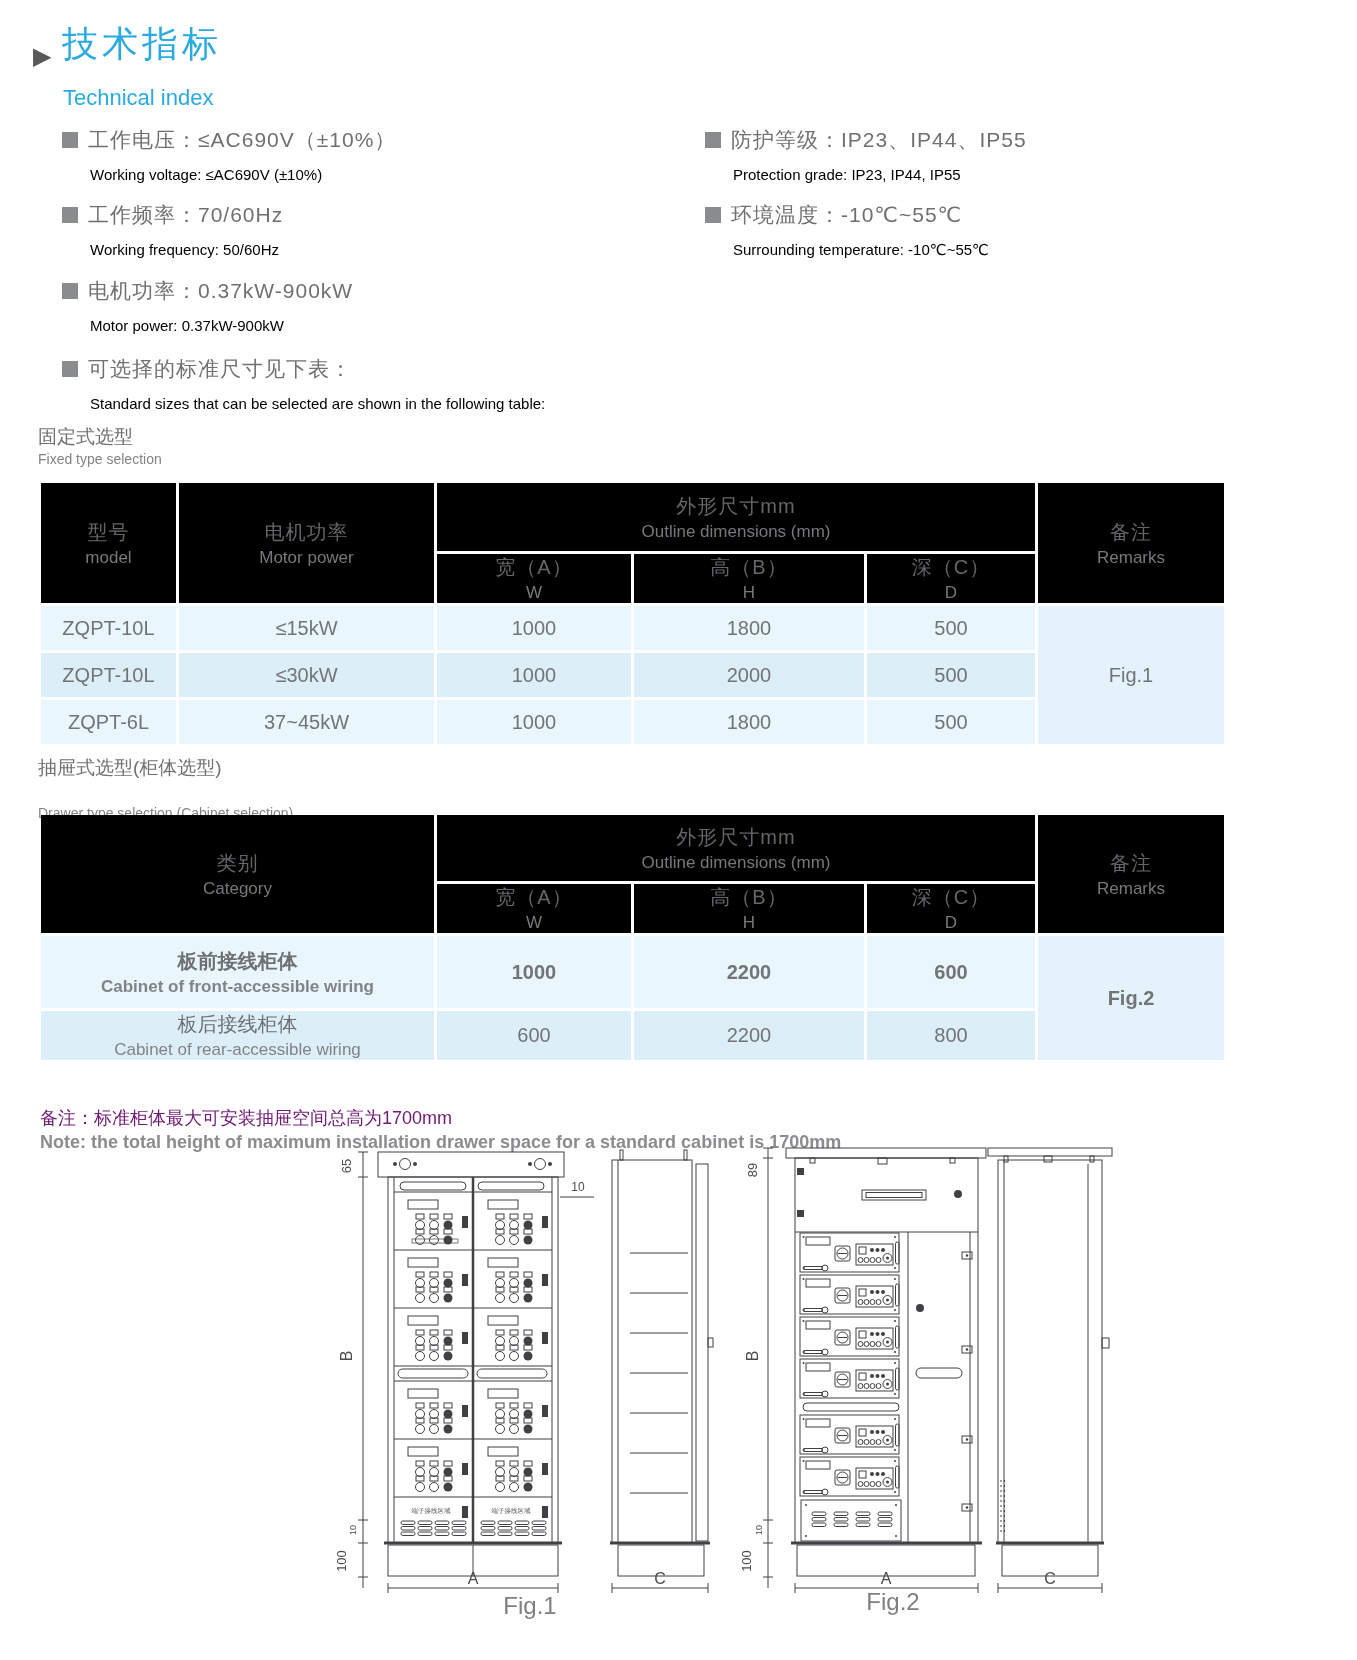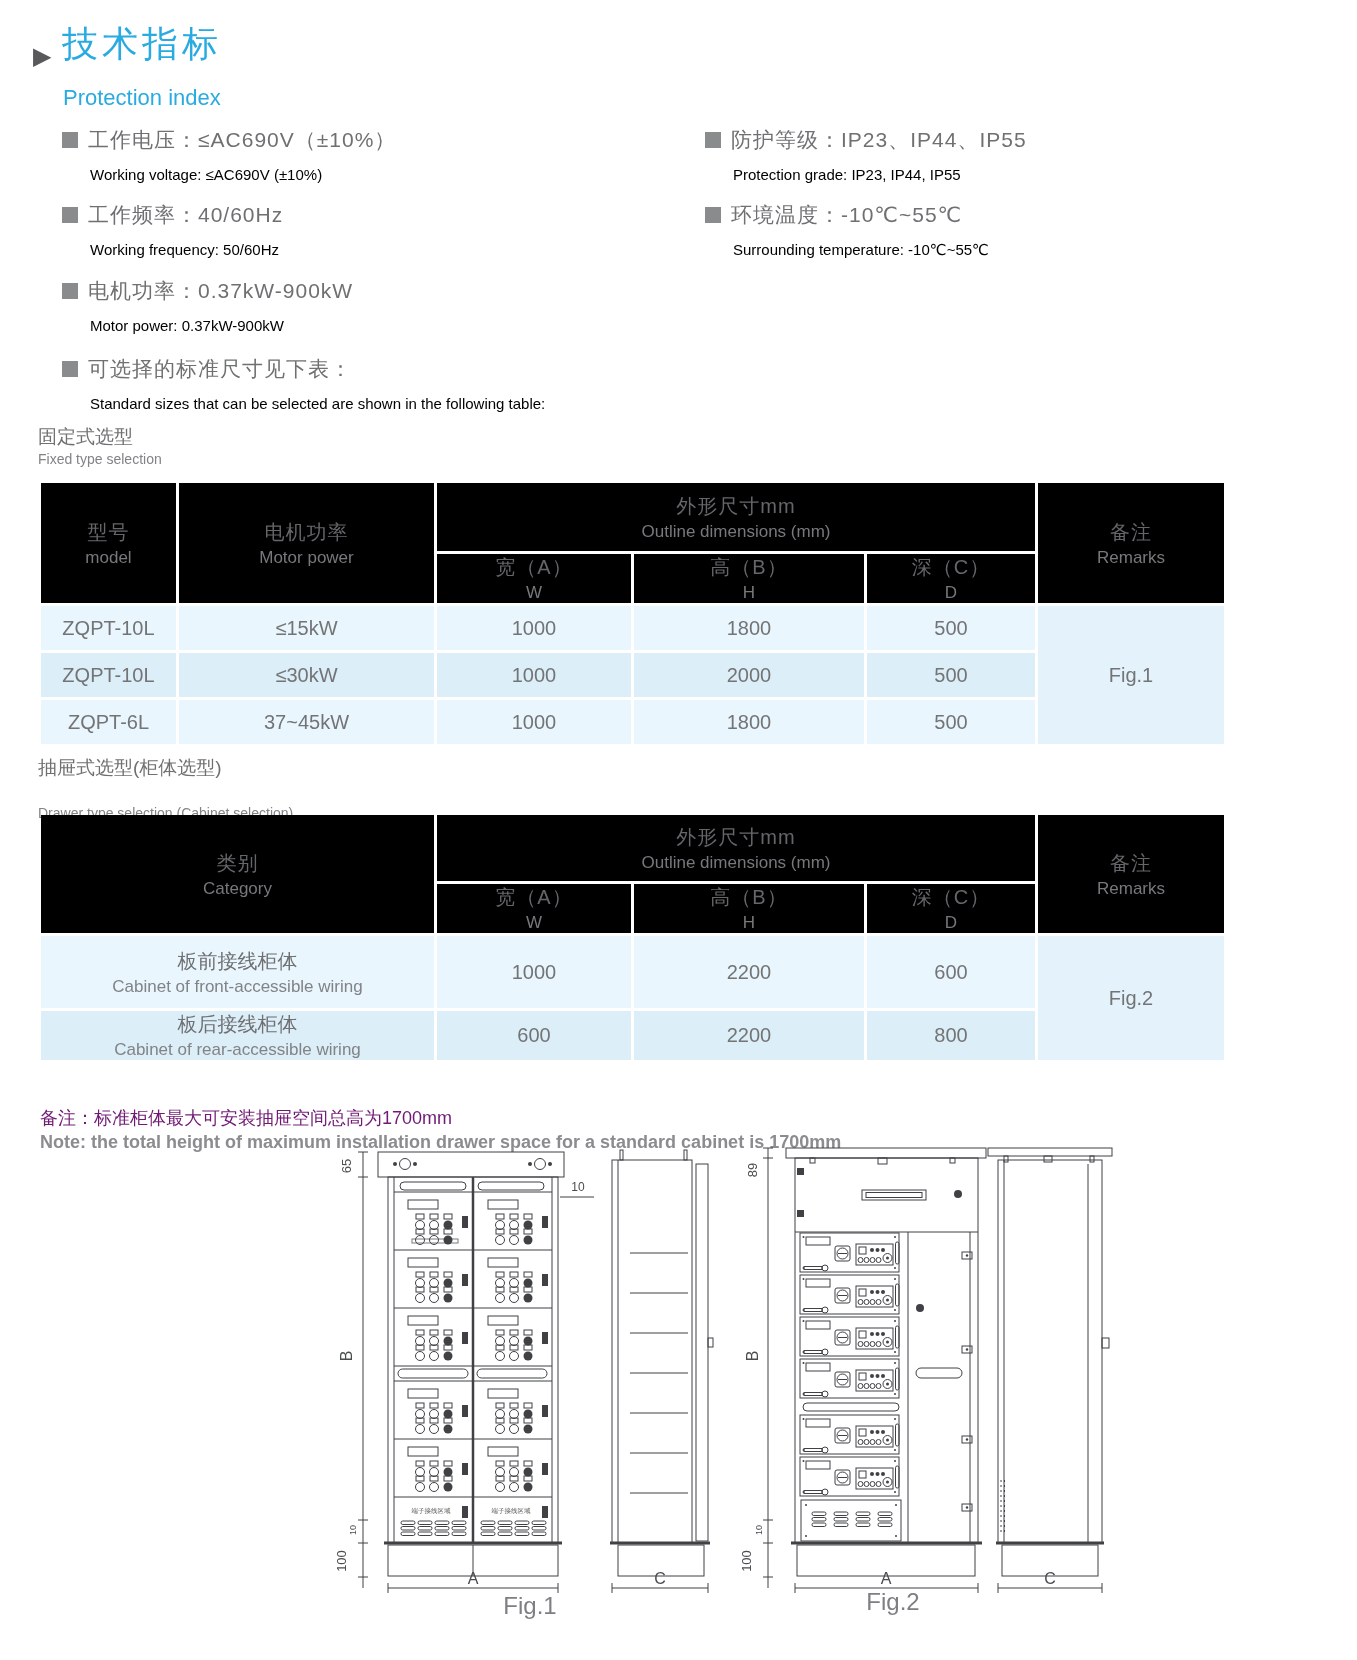--- a/index.html
+++ b/index.html
@@ -45,28 +45,28 @@
   svg.figs text.d12{font-size:12px;}
   svg.figs text.tiny{font-size:6.5px;fill:#555;}
 </style>
 </head>
 <body>
 
 <div class="page">
 
   <span class="hdr-arrow">▶</span>
   <div class="title-zh">技术指标</div>
-  <div class="title-en">Protection index</div>
+  <div class="title-en">Technical index</div>
 
   <div class="spec" style="left:62px;top:126px;">
     <div class="zh-line"><span class="sq"></span><span>工作电压：≤AC690V（±10%）</span></div>
     <div class="en-line">Working voltage: ≤AC690V (±10%)</div>
   </div>
   <div class="spec" style="left:62px;top:201px;">
-    <div class="zh-line"><span class="sq"></span><span>工作频率：40/60Hz</span></div>
+    <div class="zh-line"><span class="sq"></span><span>工作频率：70/60Hz</span></div>
     <div class="en-line">Working frequency: 50/60Hz</div>
   </div>
   <div class="spec" style="left:62px;top:277px;">
     <div class="zh-line"><span class="sq"></span><span>电机功率：0.37kW-900kW</span></div>
     <div class="en-line">Motor power: 0.37kW-900kW</div>
   </div>
 
   <div class="spec" style="left:705px;top:126px;">
     <div class="zh-line"><span class="sq"></span><span>防护等级：IP23、IP44、IP55</span></div>
     <div class="en-line">Protection grade: IP23, IP44, IP55</div>
@@ -184,21 +184,21 @@
           </td>
         <td class="hc">
             <div class="hzh">高（B）</div>
             <div class="hen">H</div>
           </td>
         <td class="hc">
             <div class="hzh">深（C）</div>
             <div class="hen">D</div>
           </td>
       </tr>
-      <tr style="height:72px;">
+      <tr style="height:72px;font-weight:bold;">
         <td class="c-light">
           <div class="cat-zh">板前接线柜体</div>
             <div class="cat-en">Cabinet of front-accessible wiring</div>
         </td>
         <td class="c-light">1000</td>
         <td class="c-light">2200</td>
         <td class="c-light">600</td>
         <td class="c-rem" rowspan="2">Fig.2</td>
       </tr>
       <tr style="height:48px;">

